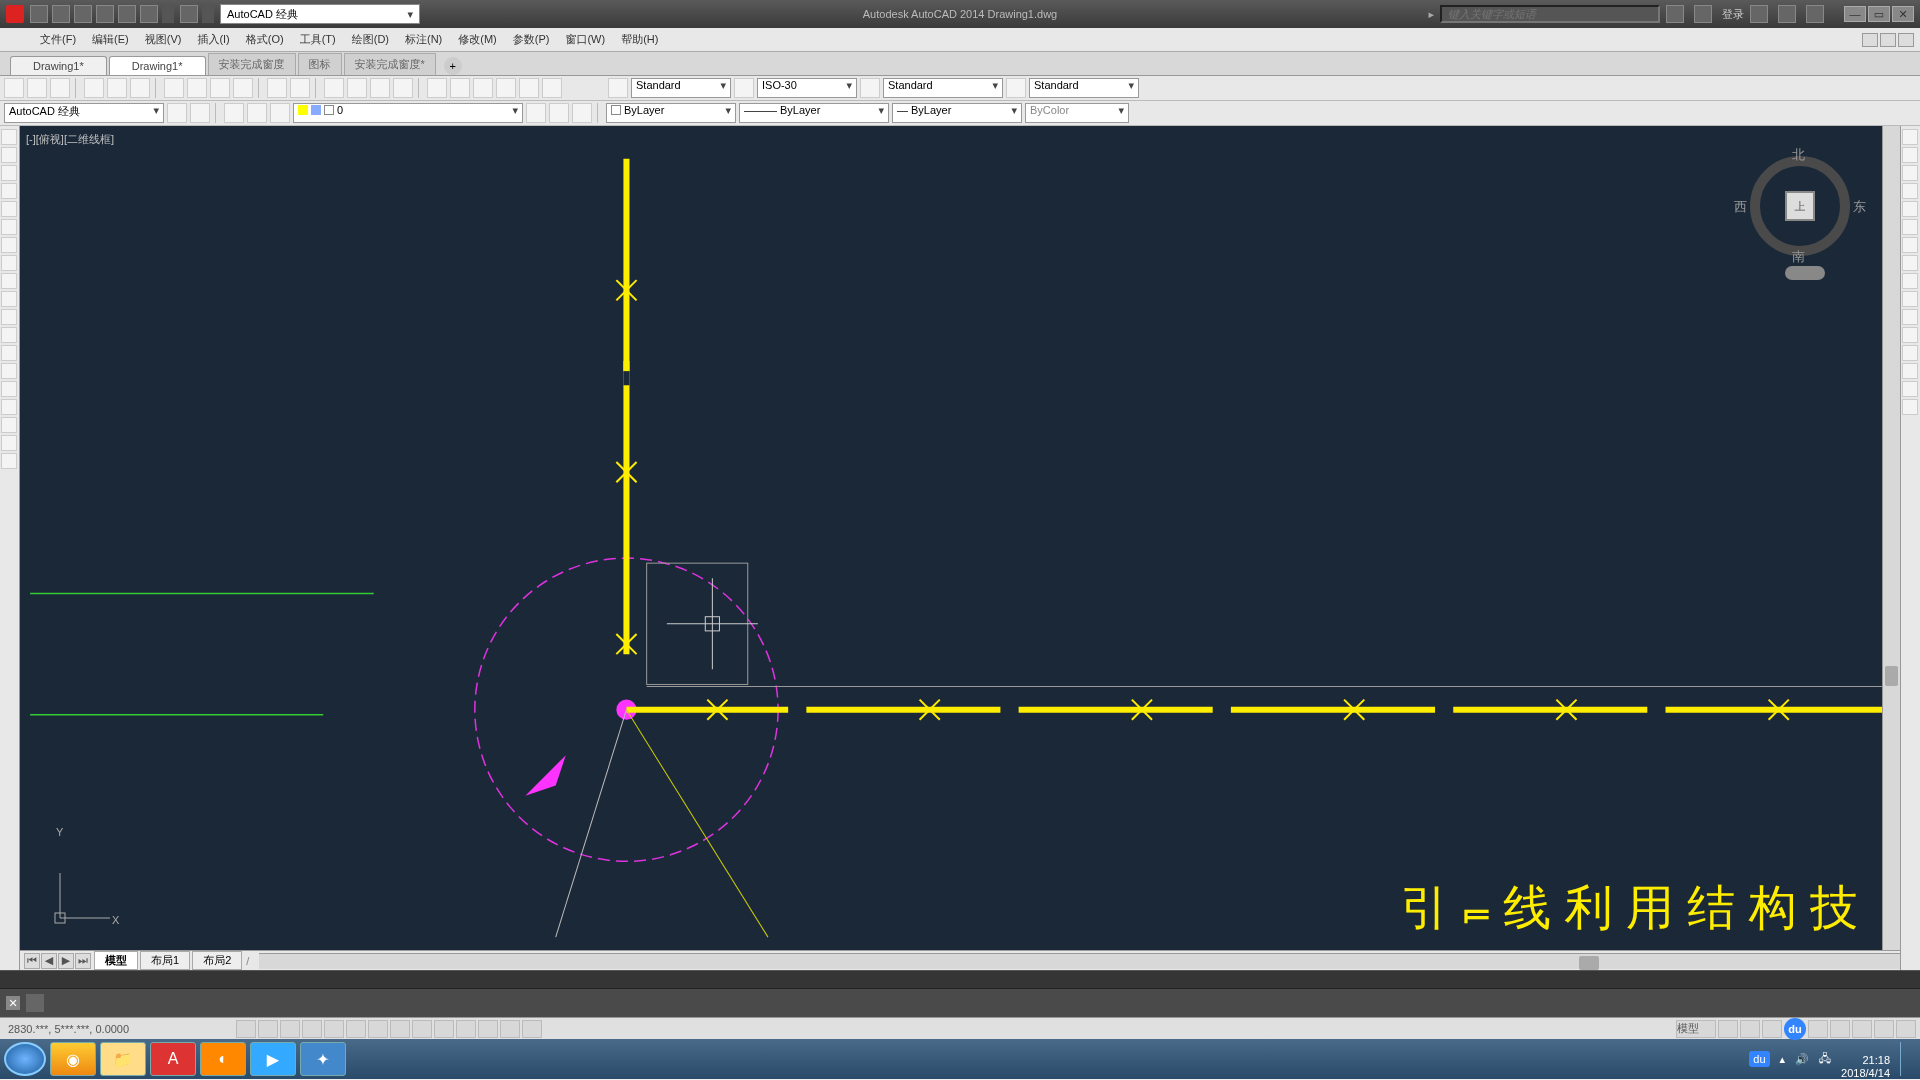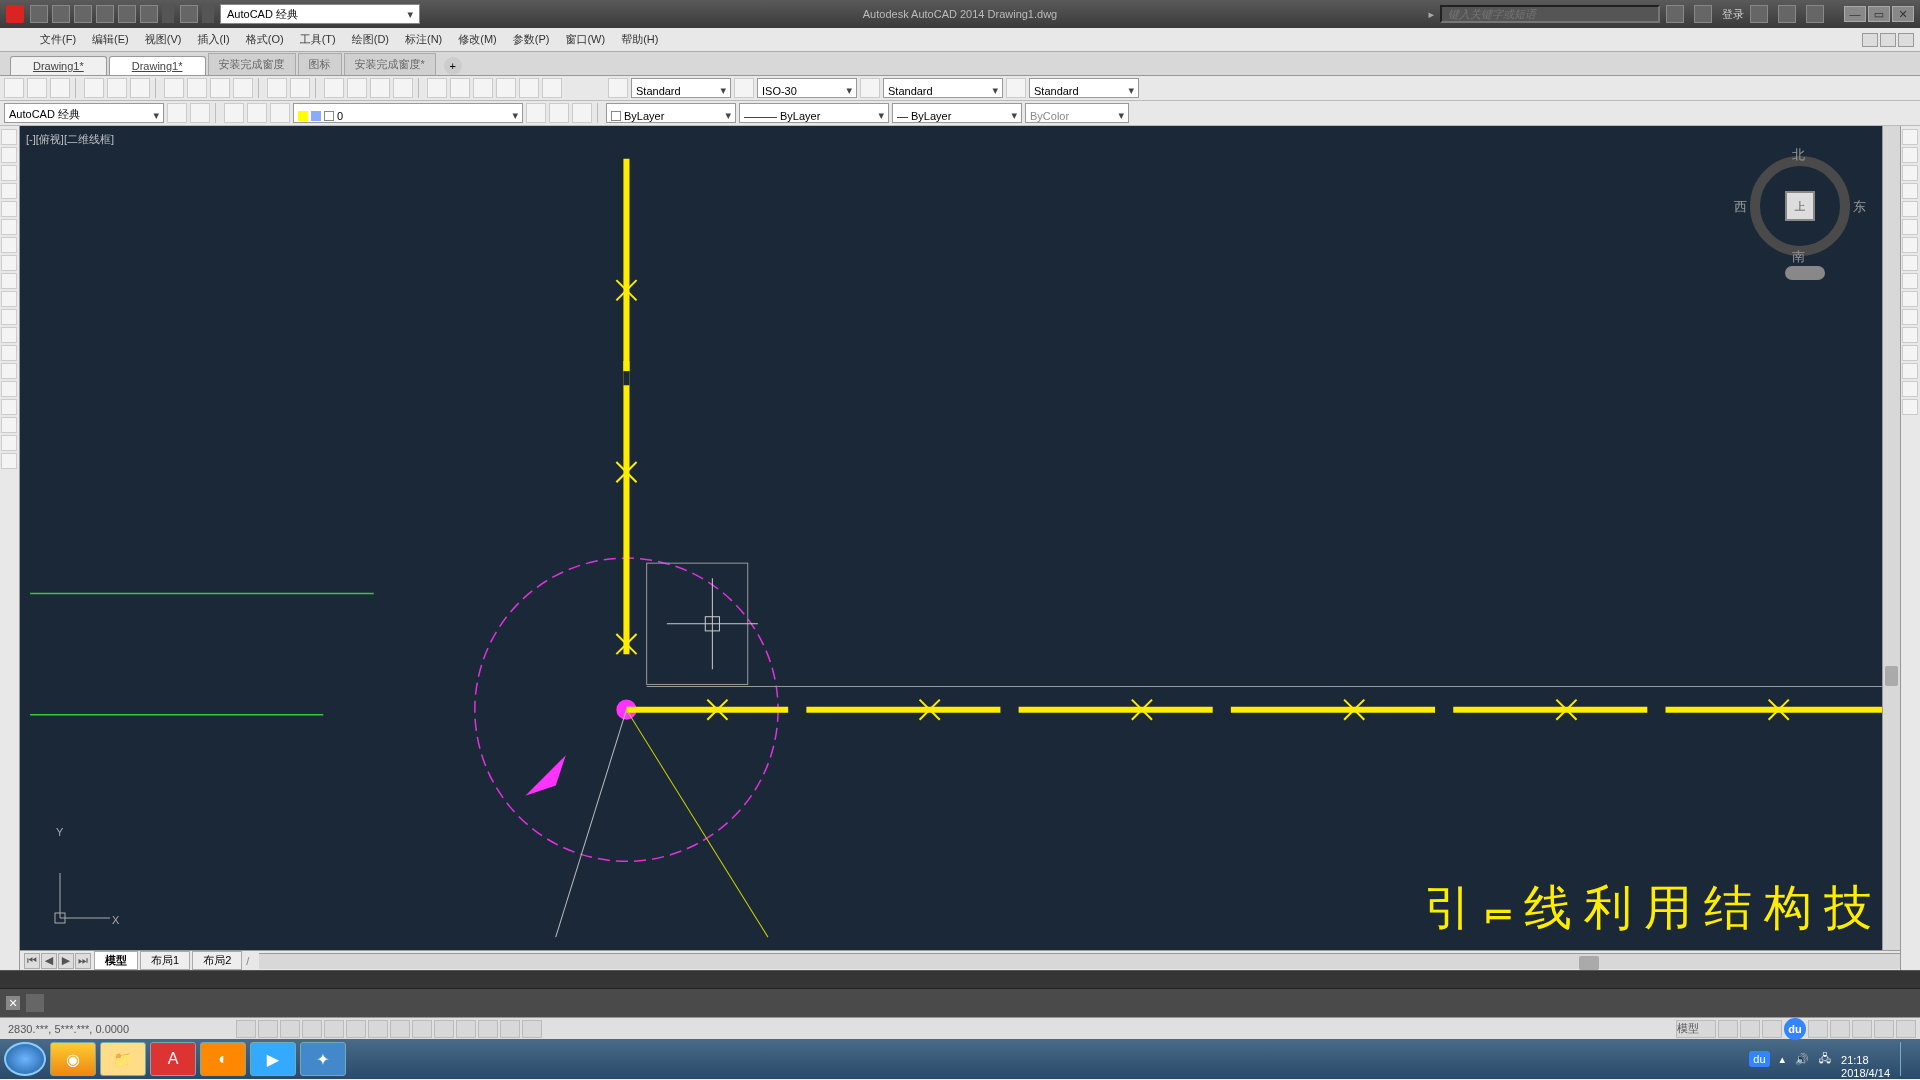--- a/index.html
+++ b/index.html
@@ -16,29 +16,29 @@
 .user-label { color: #ccc; }
 .win-btns { display: flex; gap: 2px; margin-left: 10px; }
 .win-btn { width: 22px; height: 16px; background: #888; border: 1px solid #aaa; display:flex; align-items:center; justify-content:center; color:#333; }
 
 .menu-bar { height: 24px; background: #e8e8e8; display: flex; align-items: center; padding-left: 40px; gap: 16px; border-bottom: 1px solid #aaa; position: relative; }
 .menu-item { color: #333; }
 .menu-close { position: absolute; right: 6px; display: flex; gap: 2px; }
 .menu-close span { width: 16px; height: 14px; background: #ddd; border: 1px solid #999; }
 
 .doc-tabs { height: 24px; background: #d8d8d8; display: flex; align-items: flex-end; border-bottom: 1px solid #999; padding-left: 10px; gap: 2px; }
-.doc-tab { padding: 3px 22px; background: #f0f0f0; border: 1px solid #999; border-bottom: none; border-radius: 3px 3px 0 0; color:#444;text-decoration:underline; }
+.doc-tab { padding: 3px 22px; background: #f0f0f0; border: 1px solid #999; border-bottom: none; border-radius: 3px 3px 0 0; color:#444; }
 .doc-tab.active { background: #fff; }
 .ext-tab { padding: 3px 10px; background: #d0d0d0; border: 1px solid #aaa; border-bottom:none; color:#666; }
 .tab-plus { width: 18px; height: 18px; background: #ccc; border-radius: 50%; margin-left: 6px; display:flex; align-items:center; justify-content:center; }
 
 .toolbar-row { height: 25px; background: #e8e8e8; display: flex; align-items: center; padding: 0 4px; gap: 3px; border-bottom: 1px solid #bbb; }
 .tb-btn { width: 20px; height: 20px; background: #f4f4f4; border: 1px solid #ccc; }
 .tb-sep { width: 4px; height: 20px; border-left: 1px solid #bbb; margin: 0 2px; }
-.tb-dropdown { background: #fff; border: 1px solid #999; height: 20px; padding: 0 4px; display: flex; align-items: flex-end; justify-content: space-between; }
+.tb-dropdown { background: #fff; border: 1px solid #999; height: 20px; padding: 0 4px; display: flex; align-items: flex-start; justify-content: space-between; }
 .dd-arrow::after { content: "▾"; color: #444; margin-left: 4px; }
 
 .main-area { display: flex; height: calc(1080px - 28px - 24px - 24px - 25px - 25px - 20px - 28px - 22px - 40px); background: #1a2838; position: relative; }
 .left-toolbar { width: 20px; background: #e8e8e8; display: flex; flex-direction: column; gap: 2px; padding: 3px 1px; border-right: 1px solid #999; }
 .left-toolbar .tb-btn { width: 16px; height: 16px; }
 .right-toolbar { width: 20px; background: #e8e8e8; display: flex; flex-direction: column; gap: 2px; padding: 3px 1px; border-left: 1px solid #999; }
 .right-toolbar .tb-btn { width: 16px; height: 16px; }
 
 .canvas-wrap { flex: 1; position: relative; background: #1a2838; overflow: hidden; }
 .canvas-label { position: absolute; top: 6px; left: 6px; color: #c0c0c0; font-size: 11px; }
@@ -80,23 +80,23 @@
 .status-right { margin-left: auto; display: flex; gap: 2px; align-items: center; }
 .baidu-icon { width: 22px; height: 22px; background: #3385ff; border-radius: 50%; color:#fff; display:flex; align-items:center; justify-content:center; font-weight:bold; }
 
 .taskbar { height: 40px; background: linear-gradient(#4a6a8a, #2a4a6a); display: flex; align-items: center; padding: 0 4px; gap: 4px; }
 .start-btn { width: 42px; height: 34px; background: radial-gradient(#6eb5ff, #1a5a9a); border-radius: 50%; border: 2px solid #8cf; }
 .task-icon { width: 46px; height: 34px; background: #5a7a9a; border: 1px solid #7aa; border-radius: 3px; display:flex; align-items:center; justify-content:center; color:#fff; font-size:16px; }
 .task-center { margin: 0 auto; display: flex; background: #333; border-radius: 18px; padding: 4px 10px; gap: 18px; }
 .task-center-item { color: #ccc; padding: 4px 8px; }
 .power-icon { color: #888; font-size: 16px; margin: 0 10px; }
 .tray { margin-left: auto; display: flex; align-items: center; gap: 10px; color: #fff; padding-right: 8px; }
-.tray-time { text-align: left; line-height: 1.2; font-size: 11px; margin-top: 16px; }
-
-.annotation-text { position: absolute; bottom: 30px; right: 28px; color: #ffed00; font-size: 48px; font-family: Liberation Serif, serif; white-space: nowrap; }
+.tray-time { text-align: right; line-height: 1.2; font-size: 11px; margin-top: 16px; }
+
+.annotation-text { position: absolute; bottom: 30px; right: 42px; color: #ffed00; font-size: 48px; font-family: Liberation Sans, sans-serif; white-space: nowrap; }
 
 .cmd-upper { height: 18px; background: #353535; border-bottom:1px solid #222; }
 </style>
 </head>
 <body>
 
 <div class="title-bar">
   <div class="app-icon"></div>
   <div class="qat-btn"></div>
   <div class="qat-btn"></div>

